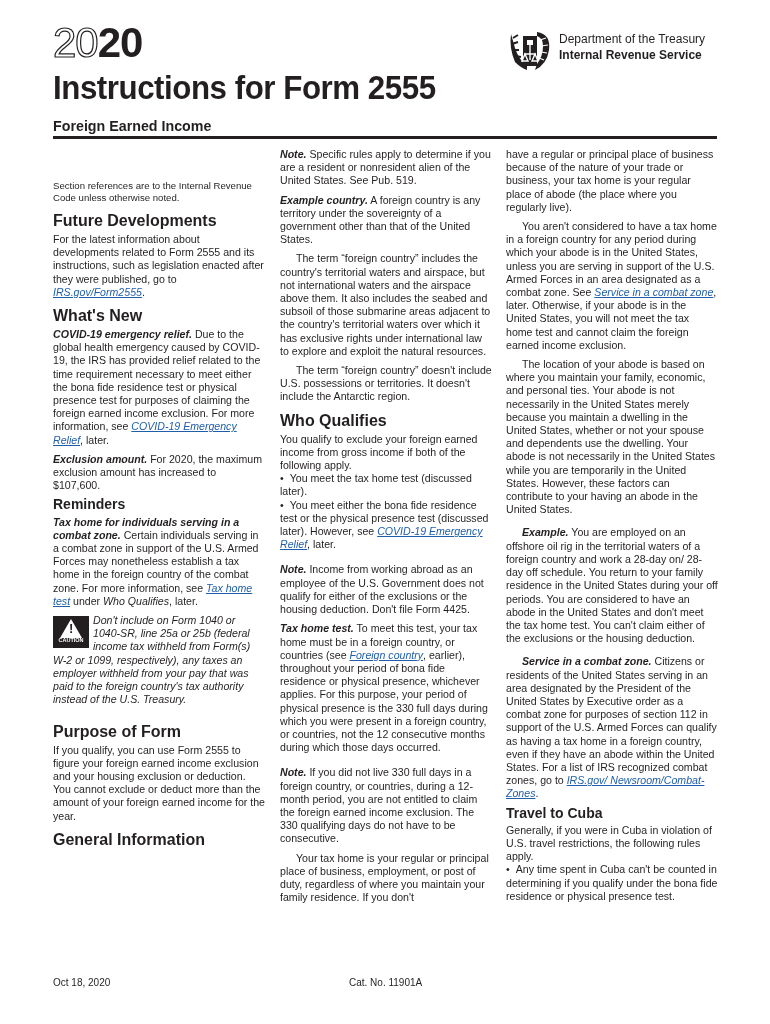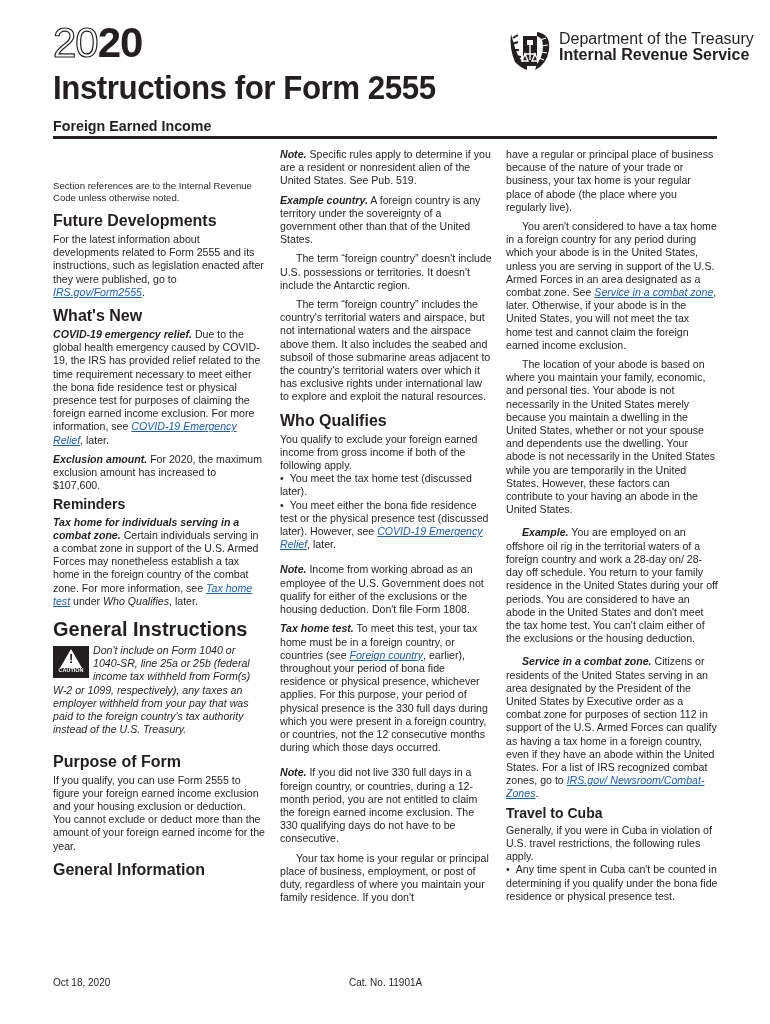--- a/index.html
+++ b/index.html
@@ -4,21 +4,21 @@
 <style>
   html, body { margin: 0; padding: 0; background: #ffffff; }
   body { width: 770px; height: 1024px; position: relative; overflow: hidden;
          font-family: "Liberation Sans", sans-serif; color: #231f20; }
   .year { position: absolute; left: 53px; top: 22px; font-size: 42px; font-weight: bold; line-height: 1; letter-spacing: -1px; }
   .year .outline { color: #fff; -webkit-text-stroke: 1.2px #231f20; font-weight: normal; }
   .title { position: absolute; left: 53px; top: 70px; font-size: 34px; font-weight: bold; line-height: 1; letter-spacing: -0.5px; transform: scaleX(0.92); transform-origin: left; }
   .subtitle { position: absolute; left: 53px; top: 117px; font-size: 15px; font-weight: bold; transform: scaleX(0.95); transform-origin: left; }
   .rule { position: absolute; left: 53px; top: 136px; width: 664px; height: 3px; background: #231f20; }
   .logo { position: absolute; left: 507px; top: 26px; width: 46px; height: 46px; }
-  .agency { position: absolute; left: 559px; top: 31px; font-size: 16px; line-height: 16px; }
+  .agency { position: absolute; left: 559px; top: 31px; font-size: 12px; line-height: 16px; }
   .agency .b { font-weight: bold; }
 
   .col { position: absolute; top: 148px; width: 212px; font-size: 10.6px; line-height: 13.2px; }
   .col1 { left: 53px; }
   .col2 { left: 280px; }
   .col3 { left: 506px; }
   p { margin: 0 0 6px 0; }
   .indent { text-indent: 16px; }
   .small { font-size: 9.6px; line-height: 12px; margin-top: 32px; }
   h2 { font-size: 16px; margin: 8px 0 3px 0; line-height: 18px; }
@@ -60,44 +60,43 @@
 
 <div class="col col1">
   <p class="small">Section references are to the Internal Revenue Code unless otherwise noted.</p>
   <h2>Future Developments</h2>
   <p><span>For the latest information about developments related to Form 2555 and its instructions, such as legislation enacted after they were published, go to </span><a>IRS.gov/Form2555</a>.</p>
   <h2>What's New</h2>
   <p><span class="lead">COVID-19 emergency relief.</span><span> Due to the global health emergency caused by COVID-19, the IRS has provided relief related to the time requirement necessary to meet either the bona fide residence test or physical presence test for purposes of claiming the foreign earned income exclusion. For more information, see </span><a>COVID-19 Emergency Relief</a><span>, later.</span></p>
   <p><span class="lead">Exclusion amount.</span><span> For 2020, the maximum exclusion amount has increased to $107,600.</span></p>
   <h3>Reminders</h3>
   <p><span class="lead">Tax home for individuals serving in a combat zone.</span><span> Certain individuals serving in a combat zone in support of the U.S. Armed Forces may nonetheless establish a tax home in the foreign country of the combat zone. For more information, see </span><a>Tax home test</a><span> under </span><span class="ital">Who Qualifies</span><span>, later.</span></p>
-  <h1>General Instructions</h1>
   <p>
     <span class="caution-box">
         <span class="tri"></span>
         <span class="bang">!</span>
         <span class="lbl">CAUTION</span>
       </span>
     <span class="caution-text">Don't include on Form 1040 or 1040-SR, line 25a or 25b (federal income tax withheld from Form(s) W-2 or 1099, respectively), any taxes an employer withheld from your pay that was paid to the foreign country's tax authority instead of the U.S. Treasury.</span>
   </p>
   <h2 style="margin-top:16px">Purpose of Form</h2>
   <p>If you qualify, you can use Form 2555 to figure your foreign earned income exclusion and your housing exclusion or deduction. You cannot exclude or deduct more than the amount of your foreign earned income for the year.</p>
   <h2>General Information</h2>
 </div>
 
 <div class="col col2">
   <p><span class="lead">Note.</span><span> Specific rules apply to determine if you are a resident or nonresident alien of the United States. See Pub. 519.</span></p>
   <p><span class="lead">Example country.</span><span> A foreign country is any territory under the sovereignty of a government other than that of the United States.</span></p>
+  <p class="indent">The term “foreign country” includes the country's territorial waters and airspace, but not international waters and the airspace above them. It also includes the seabed and subsoil of those submarine areas adjacent to the country's territorial waters over which it has exclusive rights under international law to explore and exploit the natural resources.</p>
   <p class="indent">The term “foreign country” doesn't include U.S. possessions or territories. It doesn't include the Antarctic region.</p>
-  <p class="indent">The term “foreign country” includes the country's territorial waters and airspace, but not international waters and the airspace above them. It also includes the seabed and subsoil of those submarine areas adjacent to the country's territorial waters over which it has exclusive rights under international law to explore and exploit the natural resources.</p>
   <h2>Who Qualifies</h2>
   <p style="margin-bottom:0">You qualify to exclude your foreign earned income from gross income if both of the following apply.</p>
   <p style="margin-bottom:0" class="bullet">You meet the tax home test (discussed later).</p>
   <p class="bullet"><span>You meet either the bona fide residence test or the physical presence test (discussed later). However, see </span><a>COVID-19 Emergency Relief</a><span>, later.</span></p>
-  <p style="margin-top:12px"><span class="lead">Note.</span><span> Income from working abroad as an employee of the U.S. Government does not qualify for either of the exclusions or the housing deduction. Don't file Form 1808.</span></p>
+  <p style="margin-top:12px"><span class="lead">Note.</span><span> Income from working abroad as an employee of the U.S. Government does not qualify for either of the exclusions or the housing deduction. Don't file Form 4425.</span></p>
   <p><span class="lead">Tax home test.</span><span> To meet this test, your tax home must be in a foreign country, or countries (see </span><a>Foreign country</a><span>, earlier), throughout your period of bona fide residence or physical presence, whichever applies. For this purpose, your period of physical presence is the 330 full days during which you were present in a foreign country, or countries, not the 12 consecutive months during which those days occurred.</span></p>
   <p style="margin-top:12px"><span class="lead">Note.</span><span> If you did not live 330 full days in a foreign country, or countries, during a 12-month period, you are not entitled to claim the foreign earned income exclusion. The 330 qualifying days do not have to be consecutive.</span></p>
   <p class="indent">Your tax home is your regular or principal place of business, employment, or post of duty, regardless of where you maintain your family residence. If you don't</p>
 </div>
 
 <div class="col col3">
   <p>have a regular or principal place of business because of the nature of your trade or business, your tax home is your regular place of abode (the place where you regularly live).</p>
   <p class="indent"><span>You aren't considered to have a tax home in a foreign country for any period during which your abode is in the United States, unless you are serving in support of the U.S. Armed Forces in an area designated as a combat zone. See </span><a>Service in a combat zone</a><span>, later. Otherwise, if your abode is in the United States, you will not meet the tax home test and cannot claim the foreign earned income exclusion.</span></p>
   <p class="indent">The location of your abode is based on where you maintain your family, economic, and personal ties. Your abode is not necessarily in the United States merely because you maintain a dwelling in the United States, whether or not your spouse and dependents use the dwelling. Your abode is not necessarily in the United States while you are temporarily in the United States. However, these factors can contribute to your having an abode in the United States.</p>
   <p class="indent" style="margin-top:10px"><span class="lead ital">Example.</span><span> You are employed on an offshore oil rig in the territorial waters of a foreign country and work a 28-day on/ 28-day off schedule. You return to your family residence in the United States during your off periods. You are considered to have an abode in the United States and don't meet the tax home test. You can't claim either of the exclusions or the housing deduction.</span></p>

